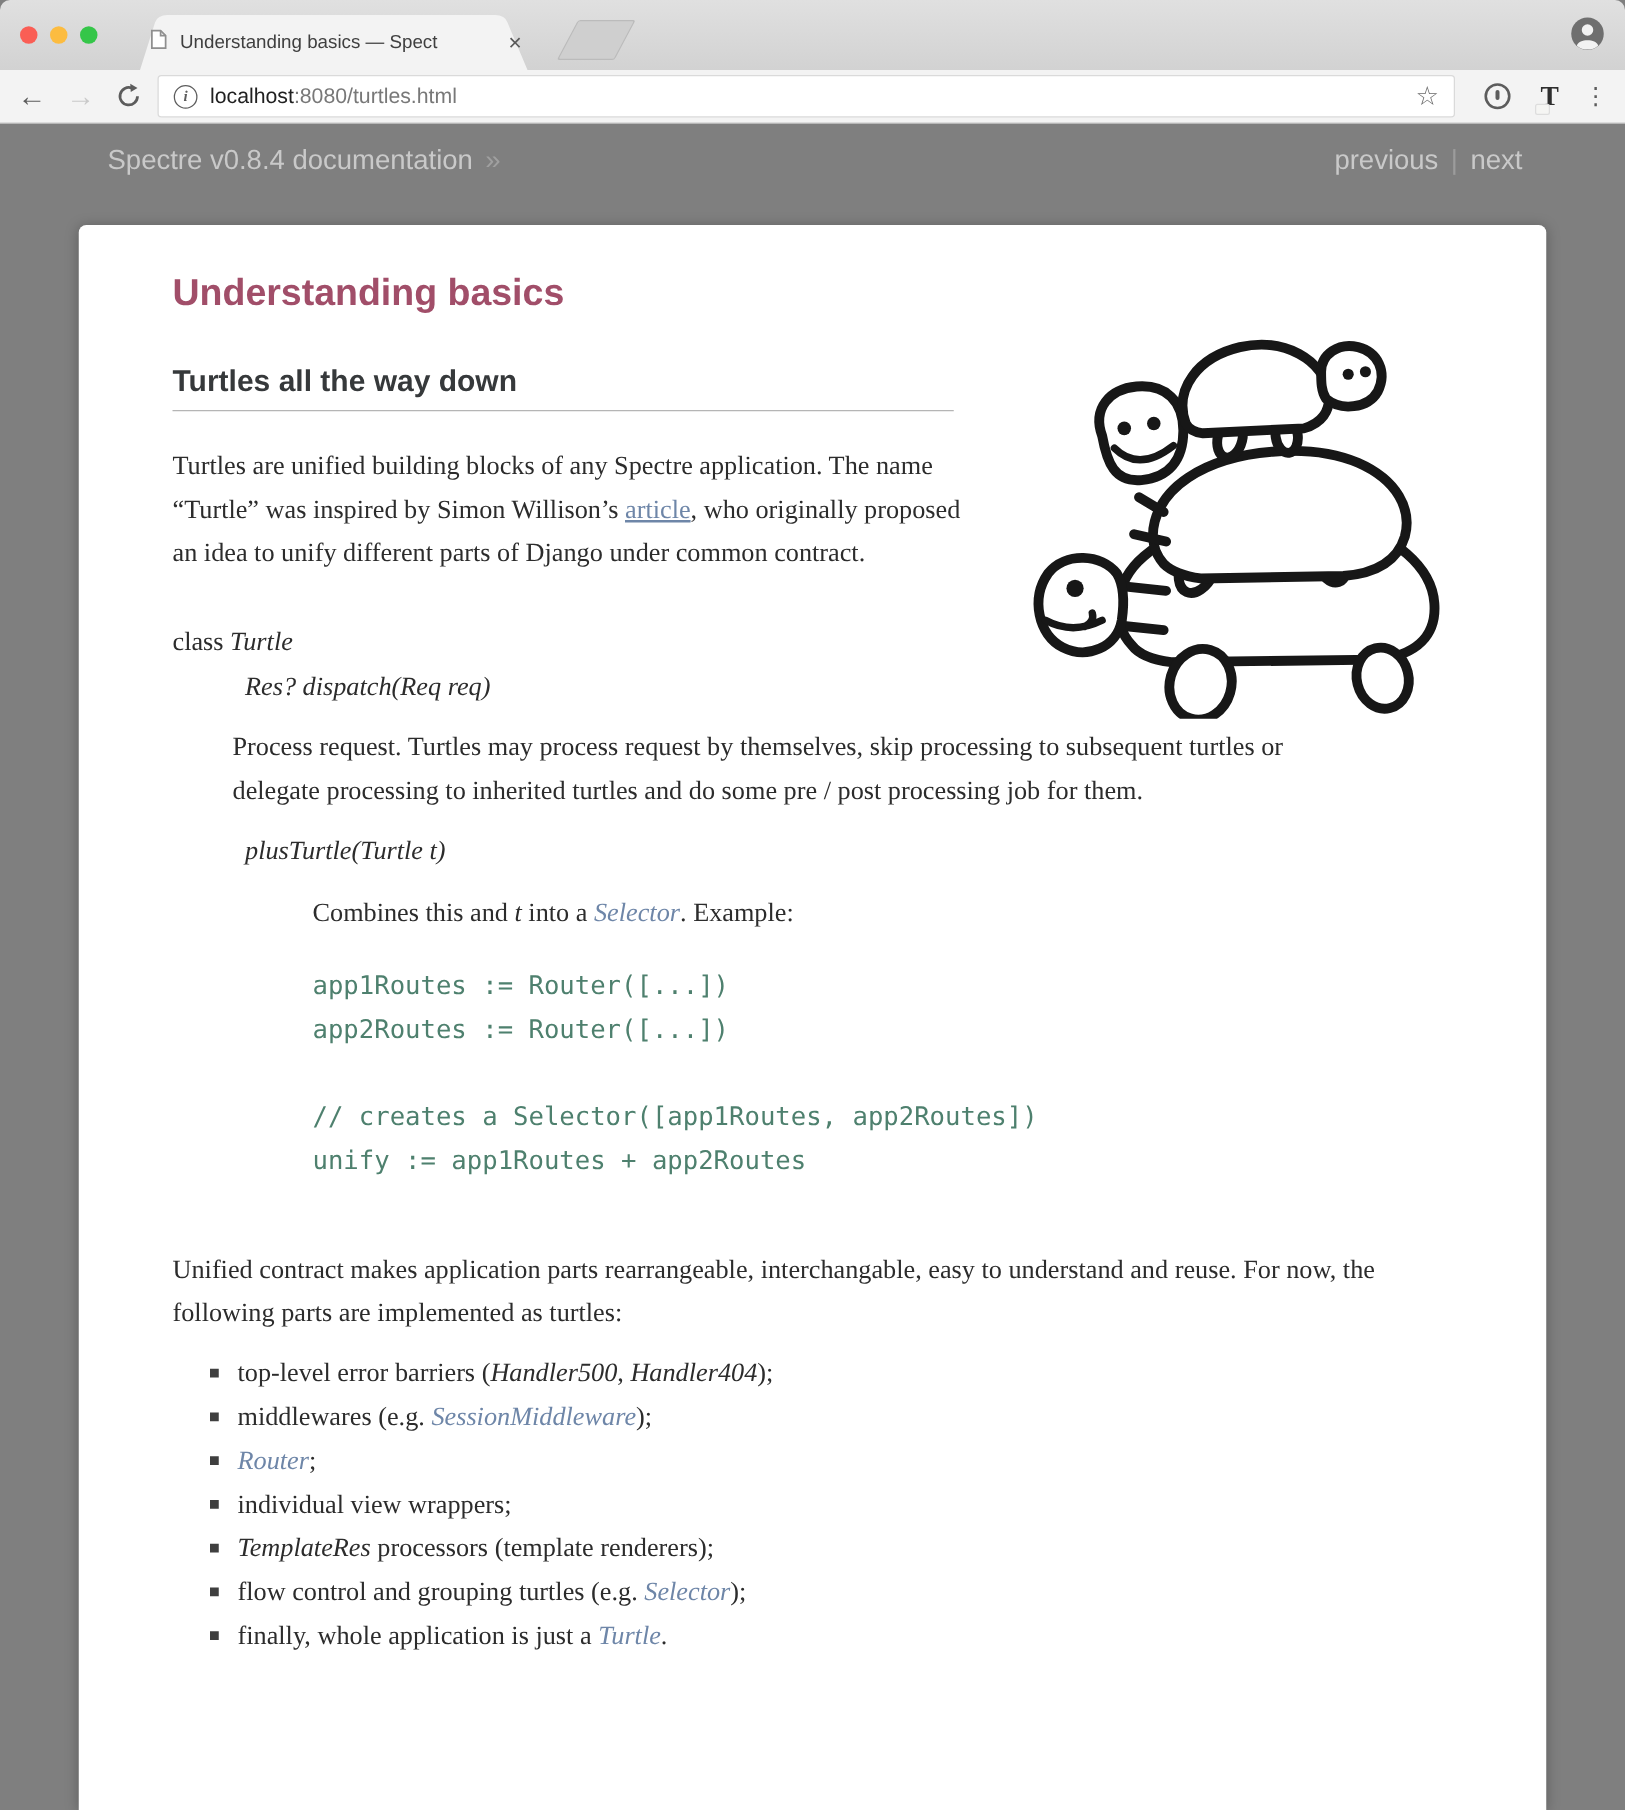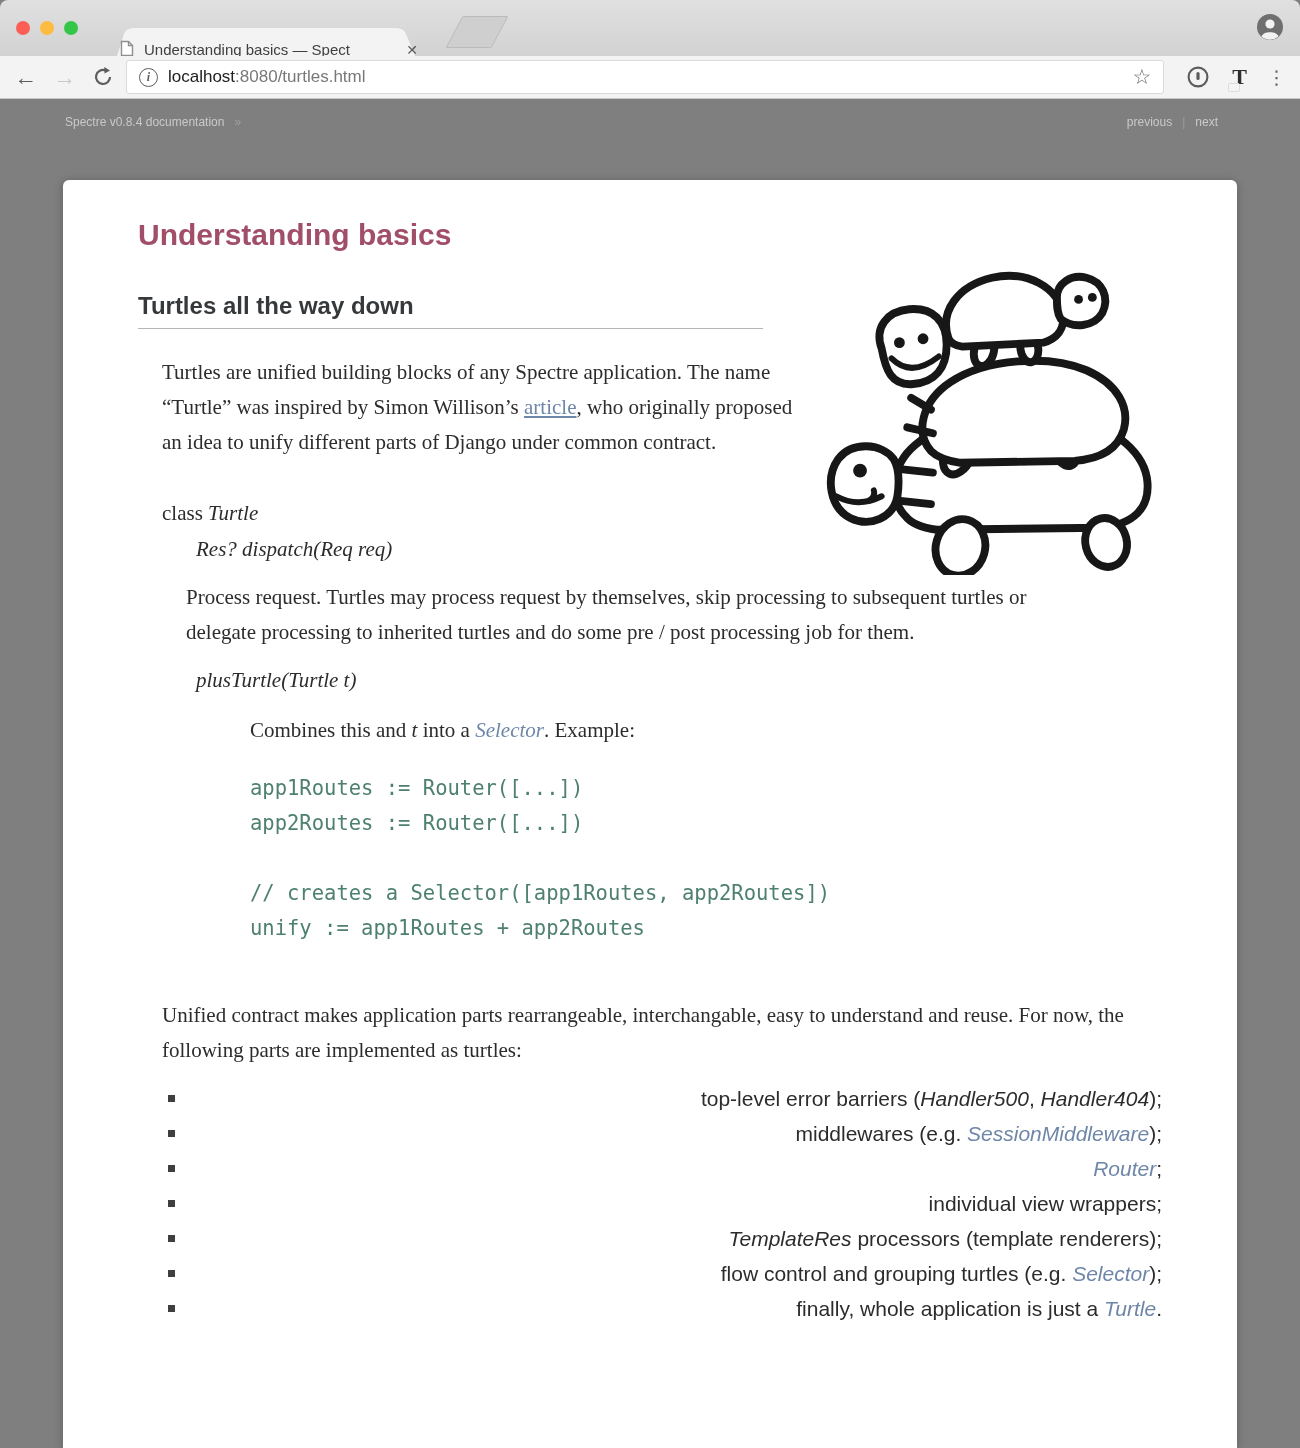--- a/index.html
+++ b/index.html
@@ -6,21 +6,21 @@
   html,body { width:1300px; height:1448px; overflow:hidden; background:#7f7f7f;
               font-family:"Liberation Sans", sans-serif; }
 
   
   .tabstrip { position:relative; height:56px; background:linear-gradient(#e0e0e0,#d2d2d2);
               border-radius:8px 8px 0 0; }
   .traffic { position:absolute; left:16px; top:21px; display:flex; gap:10px; }
   .light { width:14px; height:14px; border-radius:50%; }
   .light.red{ background:#fa5e55; } .light.yellow{ background:#fcbc40; } .light.green{ background:#35c649; }
 
-  .tab { position:absolute; left:96px; top:28px; width:338px; height:44px; }
+  .tab { position:absolute; left:96px; top:12px; width:338px; height:44px; }
   .tab svg.tabshape { position:absolute; inset:0; }
   .tab-content { position:absolute; inset:0; display:flex; align-items:center; padding:0 16px 0 24px; }
   .favicon { flex:0 0 auto; margin-right:10px; }
   .tab-title { position:relative; flex:1; font-size:15px; color:#3f3f3f; white-space:nowrap; overflow:hidden; height:20px; line-height:20px; }
   .tab-title .fade { position:absolute; right:0; top:0; width:46px; height:100%;
                      background:linear-gradient(to right, rgba(243,243,243,0), #f3f3f3); }
   .tab-close { flex:0 0 auto; font-size:14px; color:#5a5a5a; margin-left:6px; cursor:default; }
   .newtab { position:absolute; left:454px; top:16px; width:46px; height:32px; background:#cfcfcf;
             border:1px solid #bbb; border-radius:2px; transform:skewX(-28deg); }
   .avatar { position:absolute; right:16px; top:13px; }
@@ -38,53 +38,53 @@
   .url .host { color:#202020; } .url .rest { color:#787878; }
   .star { margin-left:auto; font-size:21px; color:#6b6b6b; }
   .ext { margin-left:22px; display:flex; align-items:center; }
   .t-icon { position:relative; font:bold 22px/22px "Liberation Serif", serif; color:#2e2e2e; }
   .t-icon .pad { position:absolute; left:-4px; bottom:-4px; width:12px; height:9px; background:#f5f5f3;
                  border:1px solid #ddd; border-radius:2px; }
   .menu3 { margin-left:20px; font-size:19px; color:#5c5c5c; letter-spacing:0; }
 
   
   .page { position:relative; height:1349px; background:#7f7f7f; }
-  .relbar { display:flex; justify-content:space-between; padding:16px 82px 0 65px;
-            font-size:12px; color:#c9c9c9; }
+  .relbar { display:flex; justify-content:space-between; padding:16px 82px 0 86px;
+            font-size:22px; color:#c9c9c9; }
   .relbar .chev { color:#a0a0a0; margin-left:10px; }
   .relbar .sep { color:#9c9c9c; margin:0 10px; }
 
   .card { position:absolute; left:63px; right:63px; top:81px; bottom:0; background:#fff;
           border-radius:6px 6px 0 0; box-shadow:0 1px 10px rgba(0,0,0,.25); padding:38px 75px 0; }
 
   h1.title { font-size:30px; font-weight:bold; color:#a14e69; }
   h2.sub { margin-top:40px; font-size:24px; font-weight:bold; color:#36393b;
            padding-bottom:8px; border-bottom:1px solid #b5b5b5; width:625px; }
 
-  .serif { font-family:"Liberation Serif", serif; color:#2c2c2c; font-size:21px; line-height:35px;margin-left:24px; }
+  .serif { font-family:"Liberation Serif", serif; color:#2c2c2c; font-size:21px; line-height:35px; }
   .intro { margin-top:26px; width:648px; }
 
   .turtles { position:absolute; top:80px; right:70px; }
 
   .deflist { margin-top:38px; }
   .sig0 { line-height:30px; }
   .sig1 { margin:6px 0 0 58px; line-height:30px; }
   .ddesc { margin:16px 0 0 48px; width:888px; }
   .sig2 { margin:15px 0 0 58px; line-height:30px; }
   .dintro { margin:18px 0 0 112px; }
 
   .codeblock { margin:23px 0 0 112px; }
   .code-line { font-family:"DejaVu Sans Mono","Liberation Mono",monospace; font-size:20.5px;
                line-height:35px; height:35px; white-space:pre; color:#4e806e; }
 
   .outro { margin-top:52px; width:1040px; }
 
   ul.parts { margin:13px 0 0 28px; list-style:none; }
-  ul.parts li { position:relative; padding-left:24px; font-family:Liberation Sans, sans-serif;
-                font-size:21px; line-height:35px; color:#2c2c2c;text-align:right; }
+  ul.parts li { position:relative; padding-left:24px; font-family:Liberation Serif, serif;
+                font-size:21px; line-height:35px; color:#2c2c2c; }
   ul.parts li::before { content:""; position:absolute; left:2px; top:14px; width:7px; height:7px; background:#3f3f3f; }
 
   .i { font-style:italic; }
   .a { color:#6e86a8; }
   .u { text-decoration:underline; }
 </style>
 </head>
 <body>
 
 <div class="tabstrip">

